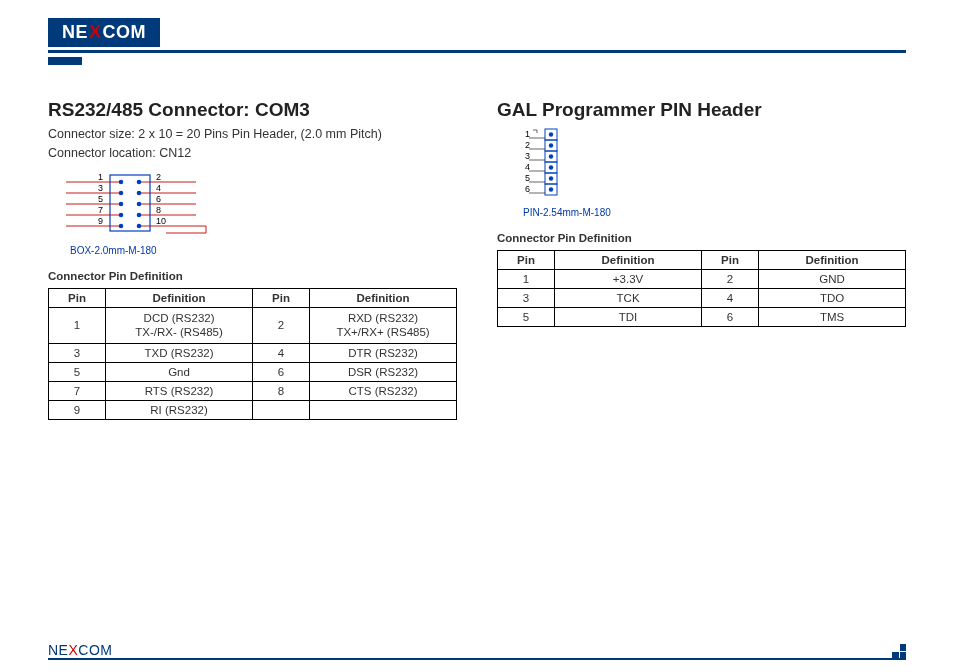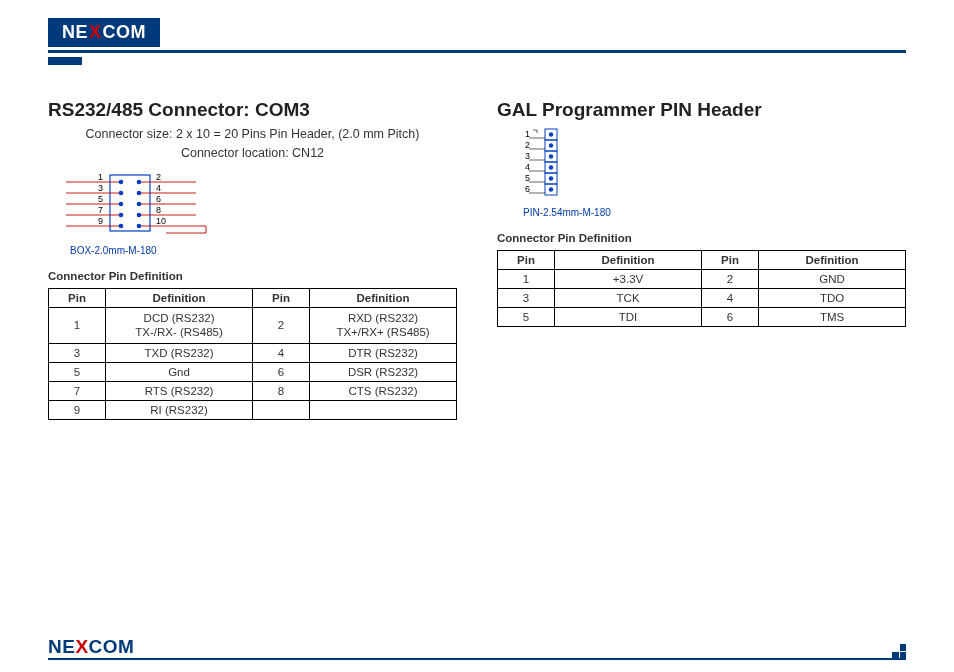--- a/index.html
+++ b/index.html
@@ -49,21 +49,20 @@
     font-weight: bold;
     font-size: 19px;
     color: #222;
     margin-bottom: 4px;
   }
   .section-meta {
     font-size: 12.5px;
     line-height: 1.5;
     color: #333;
     margin-bottom: 10px;
-    text-align: center;
   }
   .diagram { margin: 6px 0 8px 18px; }
   .diag-caption {
     color: #003aa8;
     font-size: 10px;
     margin: 4px 0 14px 22px;
   }
   .subhead {
     font-weight: bold;
     font-size: 11.5px;
@@ -91,22 +90,22 @@
   .footer-bar {
     border-top: 2px solid #003a7a;
     display: flex;
     justify-content: space-between;
     align-items: flex-end;
     padding-top: 2px;
     position: relative;
   }
   .footer-logo {
     color: #003a7a;
-    font-weight: bold;
-    font-size: 19px;
+    font-weight: normal;
+    font-size: 14px;
     letter-spacing: 0.5px;
   }
   .footer-logo .x { color: #c00; }
   .footer-deco {
     width: 14px; height: 14px;
     display: grid;
     grid-template-columns: 1fr 1fr;
     grid-template-rows: 1fr 1fr;
     gap: 1px;
   }

